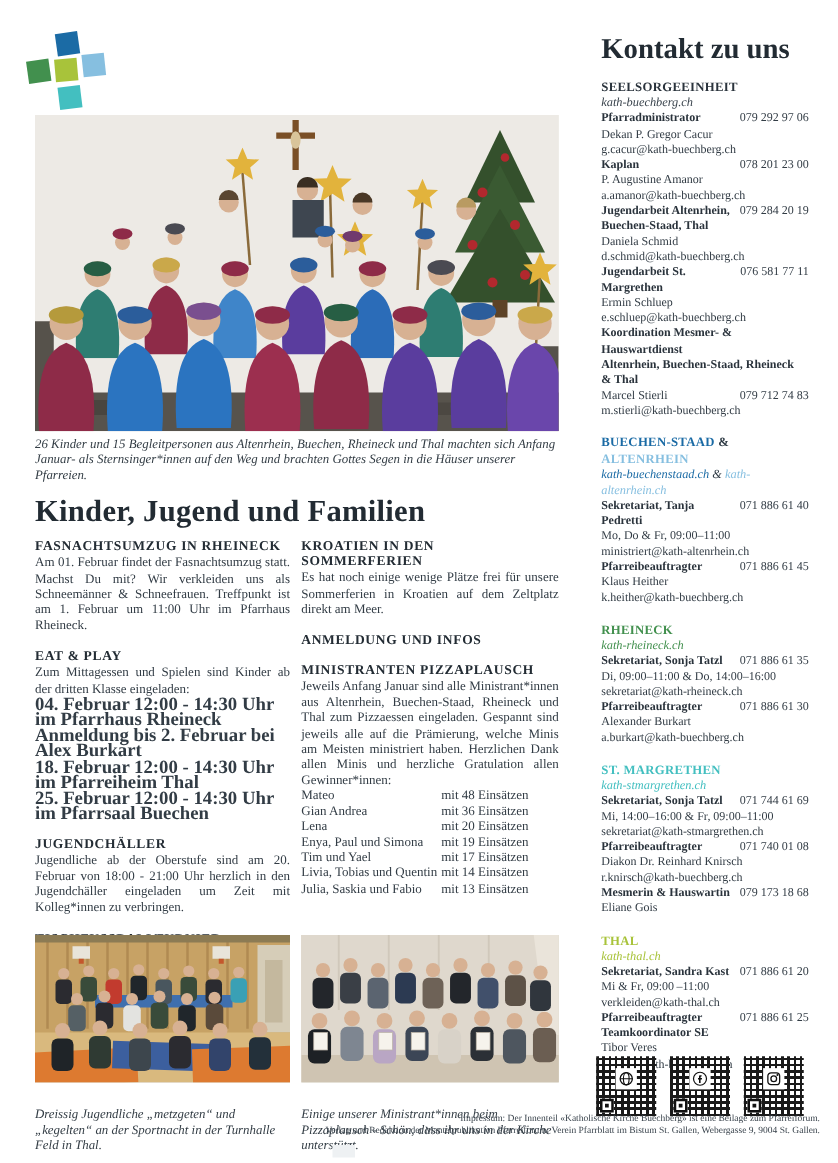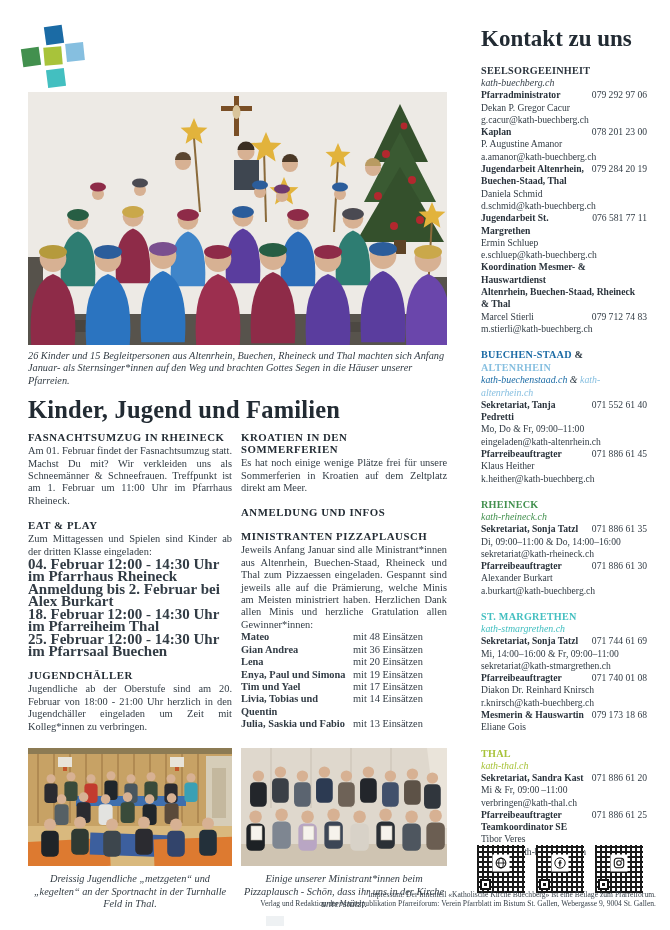--- a/index.html
+++ b/index.html
@@ -26,26 +26,26 @@
   .hero-cap{margin-top:5px;font-style:italic;font-size:10.3px;line-height:12.4px;color:#333d45;}
   h1{margin:10px 0 6px 0;font-size:24.5px;line-height:25px;font-weight:bold;color:#222b33;letter-spacing:0.2px;}
   .cols{display:flex;gap:9px;height:320px;overflow:hidden;}
   .col{width:204px;}
   .col.r{width:206px;}
   .col h3{margin:12px 0 2px 0;font-size:10.8px;line-height:12px;font-weight:bold;letter-spacing:0.55px;color:#232c34;}
   .col h3.first{margin-top:3px;}
   .col p{margin:0;font-size:10.4px;line-height:12.4px;text-align:justify;color:#323c45;}
   .lines div{font-size:15px;line-height:12.4px;color:#323c45;font-weight:bold;}
   .wrow{display:flex;font-size:10.4px;line-height:12.4px;color:#323c45;}
-  .wrow .nm{width:112px;flex:none;font-weight:bold;}
+  .wrow .nm{width:112px;flex:none;}
   .photos{display:flex;gap:9px;margin-top:0px;}
   .photo{width:204px;height:118px;overflow:hidden;background:#d8cfc0;}
   .photo.r{width:206px;}
   .photo svg{display:block;}
-  .photo-caps{display:flex;gap:9px;margin-top:7px;text-align:center;}
+  .photo-caps{display:flex;gap:9px;margin-top:20px;}
   .photo-caps .cap{width:204px;font-style:italic;font-size:10.3px;line-height:12.4px;color:#333d45;}
   .photo-caps .cap.r{width:206px;}
 
   
   .sidebar{position:absolute;left:481px;top:26px;width:166px;}
   .sidebar h2{margin:0 0 12px 0;font-size:23px;line-height:26px;font-weight:bold;color:#222b33;}
   .sec{margin-bottom:13px;}
   .sec-title{font-size:10.2px;line-height:13px;font-weight:bold;letter-spacing:0.25px;}
   .site{font-size:9.9px;line-height:12.3px;font-style:italic;}
   .srow{display:flex;justify-content:space-between;font-size:9.6px;line-height:12.3px;color:#323c45;}
@@ -573,30 +573,30 @@
         </div>
     </div>
 
     <div class="sec s1">
       <div class="sec-title"><span class="c1">BUECHEN-STAAD</span><span class="amp"> &amp; </span><span class="c2">ALTENRHEIN</span></div>
       <div class="site"><span class="c1">kath-buechenstaad.ch</span><span class="amp"> &amp; </span><span class="c2">kath-altenrhein.ch</span></div>
       <div>
 
           <div class="srow">
             <span class="lbl"><b>Sekretariat, Tanja Pedretti</b><span></span></span>
-            <span class="phone">071 552 61 40</span>
+            <span class="phone">071 886 61 40</span>
           </div>
 
           <div class="srow">
             <span class="lbl"><b></b><span>Mo, Do &amp; Fr, 09:00–11:00</span></span>
             <span class="phone"></span>
           </div>
 
           <div class="srow">
-            <span class="lbl"><b></b><span>eingeladen@kath-altenrhein.ch</span></span>
+            <span class="lbl"><b></b><span>ministriert@kath-altenrhein.ch</span></span>
             <span class="phone"></span>
           </div>
 
           <div class="srow">
             <span class="lbl"><b>Pfarreibeauftragter</b><span></span></span>
             <span class="phone">071 886 61 45</span>
           </div>
 
           <div class="srow">
             <span class="lbl"><b></b><span>Klaus Heither</span></span>
@@ -703,21 +703,21 @@
             <span class="lbl"><b>Sekretariat, Sandra Kast</b><span></span></span>
             <span class="phone">071 886 61 20</span>
           </div>
 
           <div class="srow">
             <span class="lbl"><b></b><span>Mi &amp; Fr, 09:00 –11:00</span></span>
             <span class="phone"></span>
           </div>
 
           <div class="srow">
-            <span class="lbl"><b></b><span>verbringen@kath-thal.ch</span></span>
+            <span class="lbl"><b></b><span>verkleiden@kath-thal.ch</span></span>
             <span class="phone"></span>
           </div>
 
           <div class="srow">
             <span class="lbl"><b>Pfarreibeauftragter</b><span></span></span>
             <span class="phone">071 886 61 25</span>
           </div>
 
           <div class="srow">
             <span class="lbl"><b>Teamkoordinator SE</b><span></span></span>

